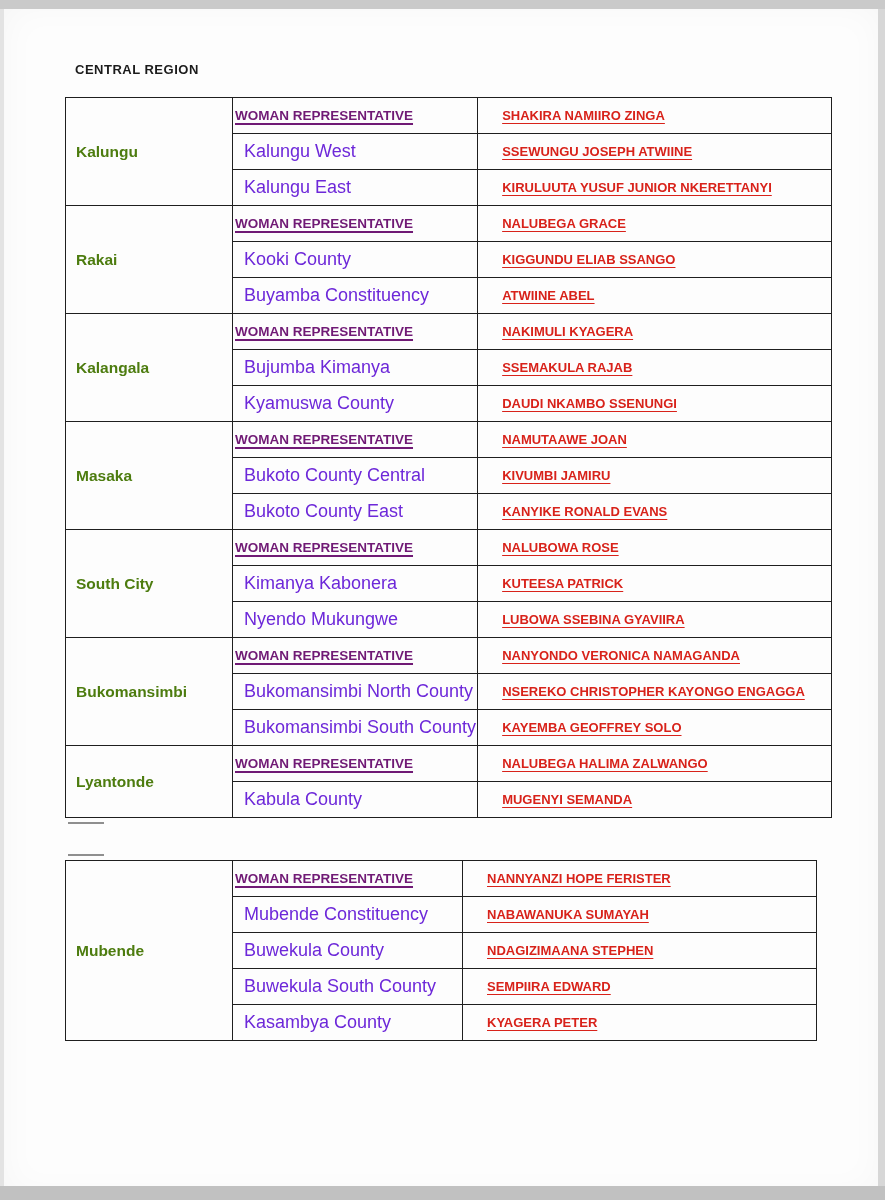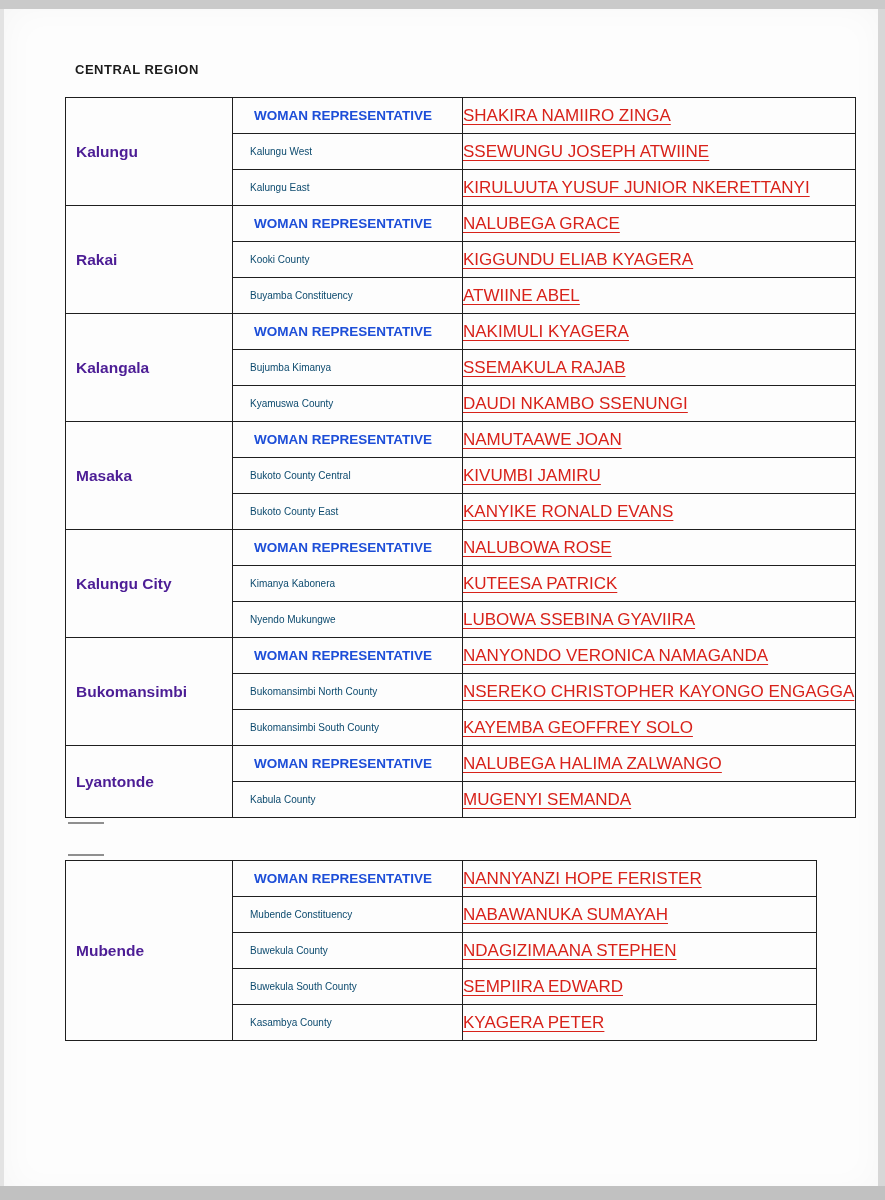--- a/index.html
+++ b/index.html
@@ -45,41 +45,42 @@
     border: 1.5px solid #1f1f1f;
     vertical-align: middle;
     overflow: hidden;
     white-space: nowrap;
   }
   table.region-table tr { height: 36px; }
 
   td.district {
     font-weight: bold;
     font-size: 15.5px;
-    color: #4c1d95;
+    color: #4d7c0f;
     padding-left: 10px;
   }
   td.role {
     font-weight: bold;
     font-size: 13.5px;
-    color: #1d4ed8;
-    padding-left: 21px;
+    color: #701a75;
+    padding-left: 2px;
+    text-decoration: underline;
     text-underline-offset: 3px;
     text-decoration-thickness: 1.5px;
   }
   td.constituency {
-    font-size: 10px;
-    color: #0c4a6e;
-    padding-left: 17px;
+    font-size: 18px;
+    color: #6d28d9;
+    padding-left: 11px;
   }
   td.rep-name {
-    font-weight: normal;
-    font-size: 17px;
+    font-weight: bold;
+    font-size: 13px;
     color: var(--name-red, #d8221a);
-    padding-left: 0;
+    padding-left: 24px;
     text-decoration: underline;
     text-underline-offset: 3px;
     text-decoration-thickness: 1px;
   }
 
   
   .stray {
     position: absolute;
     left: 68px;
     width: 36px;
@@ -116,21 +117,21 @@
             <td class="constituency">Kalungu East</td>
             <td class="rep-name">KIRULUUTA YUSUF JUNIOR NKERETTANYI</td>
           </tr>
           <tr>
             <td class="district" rowspan="3">Rakai</td>
             <td class="role">WOMAN REPRESENTATIVE</td>
             <td class="rep-name">NALUBEGA GRACE</td>
           </tr>
           <tr>
             <td class="constituency">Kooki County</td>
-            <td class="rep-name">KIGGUNDU ELIAB KYAGERA</td>
+            <td class="rep-name">KIGGUNDU ELIAB SSANGO</td>
           </tr>
           <tr>
             <td class="constituency">Buyamba Constituency</td>
             <td class="rep-name">ATWIINE ABEL</td>
           </tr>
           <tr>
             <td class="district" rowspan="3">Kalangala</td>
             <td class="role">WOMAN REPRESENTATIVE</td>
             <td class="rep-name">NAKIMULI KYAGERA</td>
           </tr>
@@ -149,21 +150,21 @@
           </tr>
           <tr>
             <td class="constituency">Bukoto County Central</td>
             <td class="rep-name">KIVUMBI JAMIRU</td>
           </tr>
           <tr>
             <td class="constituency">Bukoto County East</td>
             <td class="rep-name">KANYIKE RONALD EVANS</td>
           </tr>
           <tr>
-            <td class="district" rowspan="3">Kalungu City</td>
+            <td class="district" rowspan="3">South City</td>
             <td class="role">WOMAN REPRESENTATIVE</td>
             <td class="rep-name">NALUBOWA ROSE</td>
           </tr>
           <tr>
             <td class="constituency">Kimanya Kabonera</td>
             <td class="rep-name">KUTEESA PATRICK</td>
           </tr>
           <tr>
             <td class="constituency">Nyendo Mukungwe</td>
             <td class="rep-name">LUBOWA SSEBINA GYAVIIRA</td>

